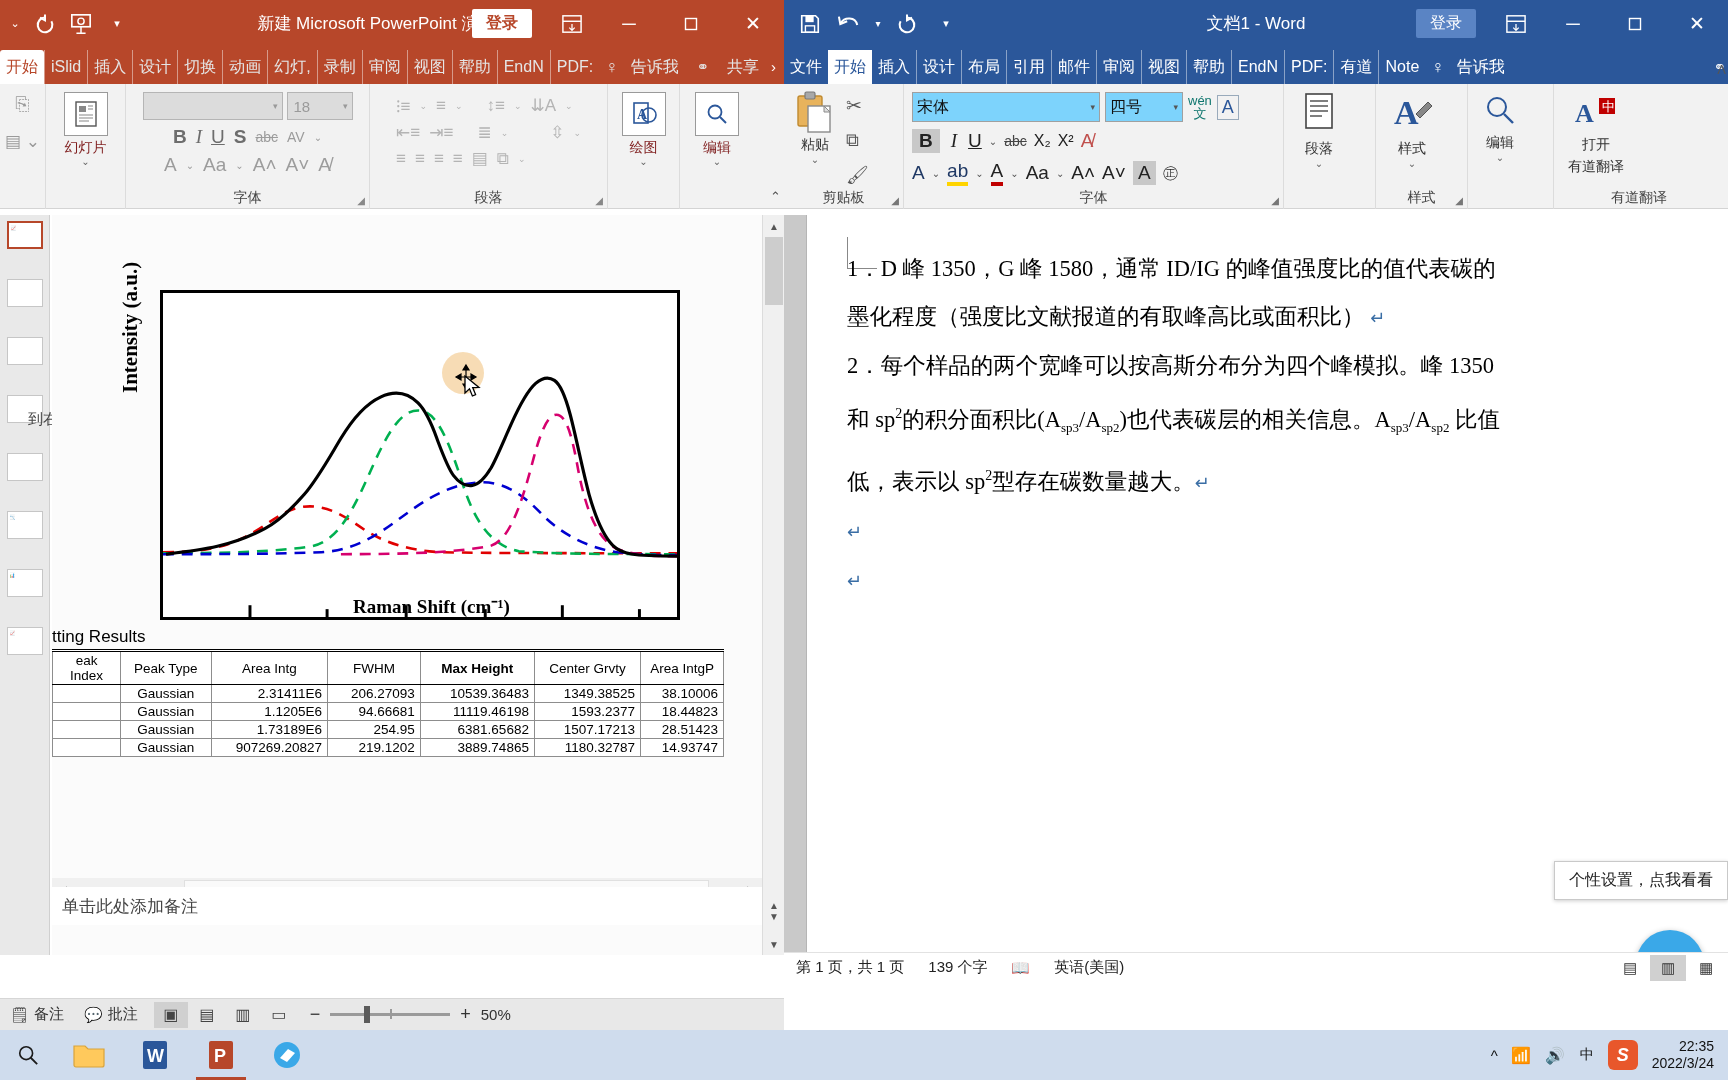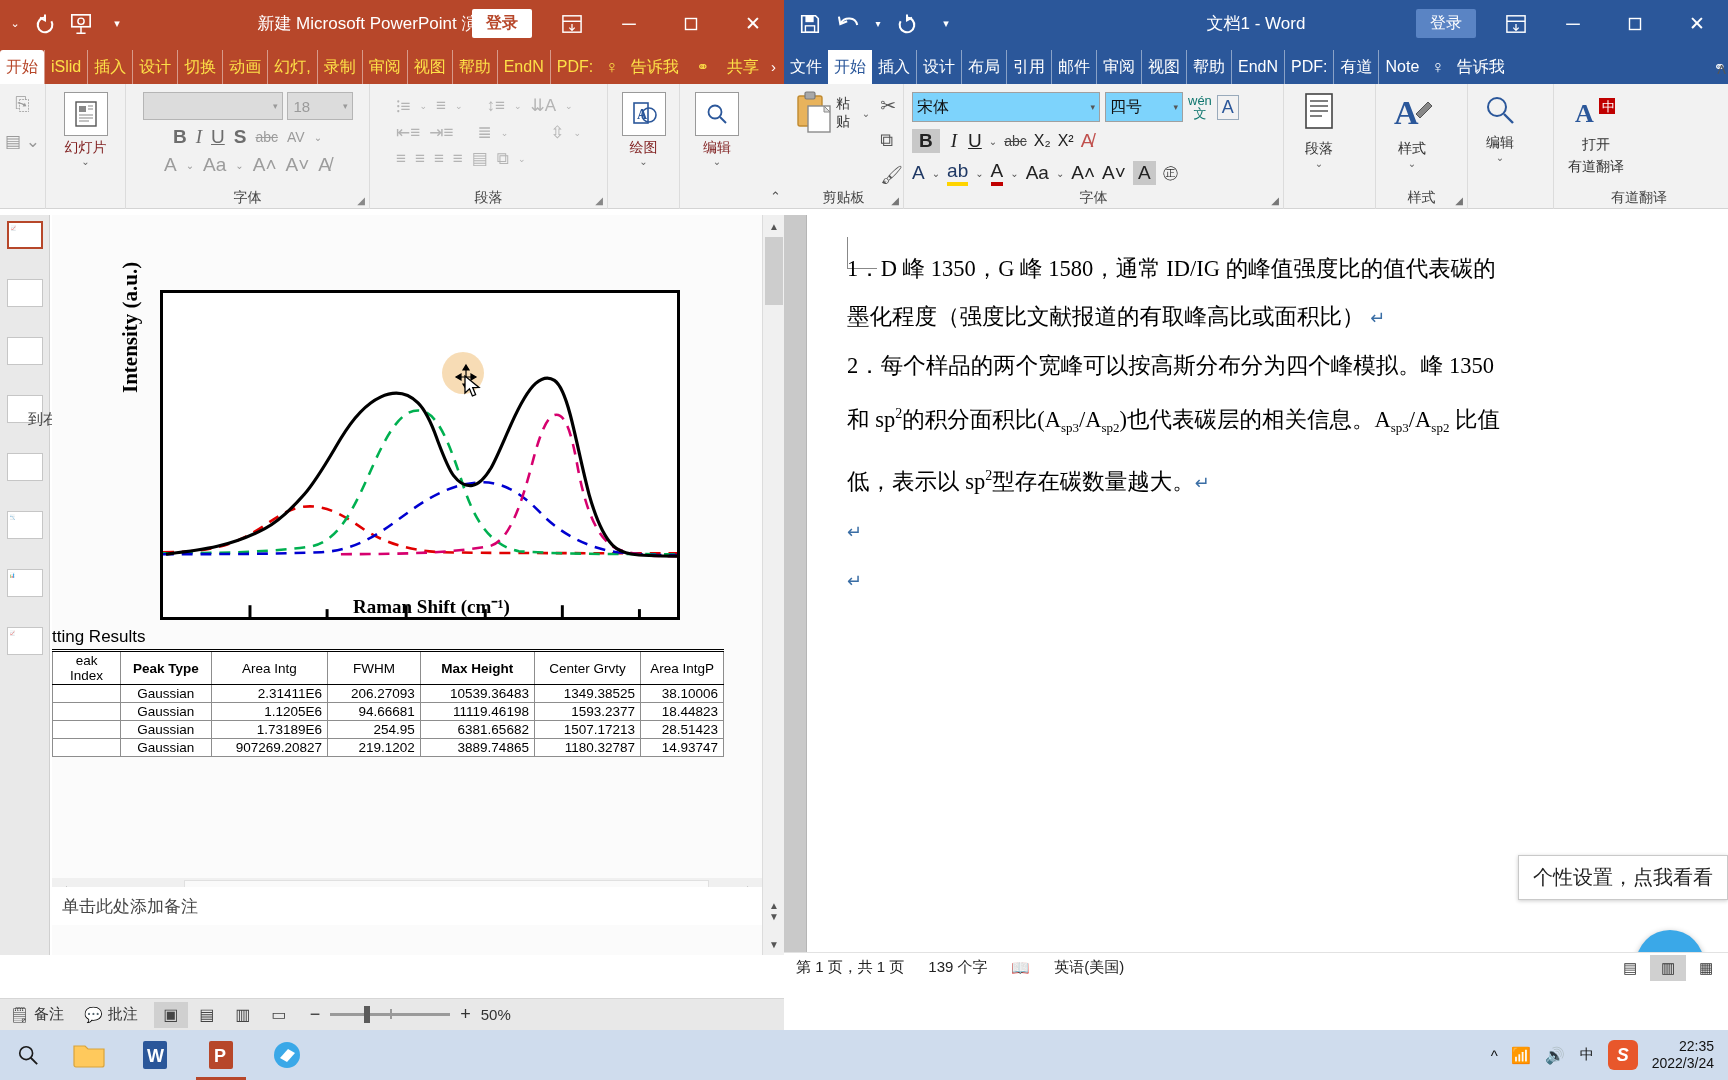--- a/index.html
+++ b/index.html
@@ -17,21 +17,21 @@
   .qat { position:absolute; left:0; top:0; height:47px; display:flex; align-items:center; gap:2px; padding-left:4px; }
   .qat .qbtn { width:34px; height:34px; display:flex; align-items:center; justify-content:center; color:#fff; font-size:17px; cursor:default; }
   .qat .qbtn svg { display:block; }
   .ppt-title-text { position:absolute; left:0; right:0; top:0; height:47px; line-height:47px; text-align:center; font-size:17px; color:#fff; white-space:nowrap; }
   .ppt-title-right { position:absolute; right:0; top:0; height:47px; display:flex; align-items:center; }
   .signin { background:#fff; color:#b7472a; font-size:16px; padding:4px 14px; margin-right:14px; border-radius:2px; font-weight:600;}
   .ribbtn { width:52px; height:47px; display:flex; align-items:center; justify-content:center; color:#fff; font-size:16px; }
   .wbtn { width:62px; height:47px; display:flex; align-items:center; justify-content:center; color:#fff; font-size:19px; }
 
   .ppt-tabs { height:37px; background:#b7472a; display:flex; align-items:flex-end; padding-left:0; position:relative;}
-  .ppt-tabs .tab { color:#fde047; font-size:16px; padding:0 6px; height:34px; line-height:34px; white-space:nowrap; border-left:1px solid rgba(255,255,255,.45); }
+  .ppt-tabs .tab { color:#e5e5e5; font-size:16px; padding:0 6px; height:34px; line-height:34px; white-space:nowrap; border-left:1px solid rgba(255,255,255,.45); }
   .ppt-tabs .tab:first-child { border-left:none; }
   .ppt-tabs .tab.active { background:#fff; color:#b7472a; border-left:none; border-radius:3px 3px 0 0; }
   .ppt-tabs .tab.plain { border-left:none; }
   .ppt-tabs .spacer { flex:1; }
   .ppt-tabs .arrow { color:#fff; font-size:15px; padding:0 8px; height:34px; line-height:34px; }
 
   .ppt-ribbon { height:125px; background:#f2f2f2; border-bottom:1px solid #d4d4d4; display:flex; position:relative; }
   .rgroup { height:125px; position:relative; border-right:1px solid #dcdcdc; display:flex; flex-direction:column; align-items:center; }
   .rgroup .glabel { position:absolute; bottom:2px; left:0; right:0; text-align:center; font-size:14px; color:#444; }
   .bigbtn { display:flex; flex-direction:column; align-items:center; padding-top:8px; }
@@ -101,21 +101,21 @@
   .wd-signin { background:#5a84c4; color:#fff; font-size:16px; padding:4px 14px; margin-right:14px; border-radius:2px; }
   .wd-tabs { height:37px; background:#2b579a; display:flex; align-items:flex-end; }
   .wd-tabs .tab { color:#fff; font-size:16px; padding:0 6px; height:34px; line-height:34px; white-space:nowrap; border-left:1px solid rgba(255,255,255,.45); }
   .wd-tabs .tab:first-child { border-left:none; }
   .wd-tabs .tab.active { background:#fff; color:#2b579a; border-left:none; }
   .wd-tabs .tab.plain { border-left:none; }
   .wd-ribbon { height:125px; background:#f2f2f2; border-bottom:1px solid #d4d4d4; display:flex; }
   .wgroup { height:125px; position:relative; border-right:1px solid #dcdcdc; display:flex; align-items:flex-start; }
   .wgroup .glabel { position:absolute; bottom:2px; left:0; right:0; text-align:center; font-size:14px; color:#444; }
   .wgroup .dlg { position:absolute; bottom:3px; right:4px; font-size:10px; color:#777; }
-  .paste { display:flex; flex-direction:row; align-items:center; padding:6px 10px 0 10px; }
+  .paste { display:flex; flex-direction:column; align-items:center; padding:6px 10px 0 10px; }
   .wfont { padding-top:8px; }
   .wfontrow1 { display:flex; align-items:center; gap:5px; }
   .fontinput { height:30px; background:#7dd3fc; border:1px solid #a0a0a0; display:flex; align-items:center; padding:0 4px; font-size:16px; color:#111;}
   .fontinput .cv { flex:1; }
   .fontinput .ar { font-size:9px; color:#555; }
   .wfontrow { display:flex; align-items:center; gap:7px; margin-top:7px; color:#333; }
   .wfi { font-size:19px; color:#1f3864; }
   .wfi.dk { color:#222; }
 
   .bigw { display:flex; flex-direction:column; align-items:center; padding:8px 14px 0 14px; }
@@ -127,21 +127,21 @@
   .leftgutter { position:absolute; left:0; top:0; width:22px; bottom:0; background:#c9c9c9; }
   .orangeline { position:absolute; left:22px; top:0; width:2px; bottom:0; background:#c25b3a; }
   .doctext { position:absolute; left:40px; top:30px; right:0; font-family:"Liberation Serif", serif; font-size:22.5px; line-height:48px; color:#000; }
   .doctext p { margin:0; white-space:nowrap; }
   .cursorbox { position:absolute; left:40px; top:22px; width:30px; height:32px; border-left:1px solid #888; border-bottom:1px solid #888; }
   .pilcrow { color:#3a6ea5; font-size:18px; }
   .sup { font-size:14px; vertical-align:super; }
   .sub { font-size:13px; vertical-align:sub; }
 
   .timer { position:absolute; right:24px; top:715px; width:68px; height:68px; border-radius:50%; background:#3aa8e8; color:#fff; display:flex; align-items:center; justify-content:center; font-size:19px; box-shadow:0 2px 6px rgba(0,0,0,.3); }
-  .tip { position:absolute; right:0px; bottom:52px; background:#fff; border:1px solid #c9c9c9; padding:8px 14px; font-size:20px; color:#222; box-shadow:0 1px 4px rgba(0,0,0,.2); }
+  .tip { position:absolute; right:0px; bottom:52px; background:#fff; border:1px solid #c9c9c9; padding:8px 14px; font-size:16px; color:#222; box-shadow:0 1px 4px rgba(0,0,0,.2); }
 
   .wd-status { position:absolute; left:0; right:0; bottom:48px; height:30px; background:#fff; border-top:1px solid #e2e2e2; display:flex; align-items:center; font-size:15px; color:#222; }
   .wd-status .si { padding:0 12px; display:flex; align-items:center; gap:6px; }
   .wd-status .vbtn { width:36px; height:26px; display:flex; align-items:center; justify-content:center; color:#333; }
   .wd-status .vbtn.act { background:#d0d0d0; }
 
   
   .taskbar { position:absolute; left:0; bottom:0; width:1728px; height:50px; background:#cfdced; display:flex; align-items:center; }
   .tb-start { width:56px; height:50px; display:flex; align-items:center; justify-content:center; }
   .tb-icons { display:flex; align-items:center; gap:0px; }
@@ -399,21 +399,21 @@
           <svg width="18" height="24" viewBox="0 0 18 24">
               <path d="M1 1 L1 18 L5.5 13.8 L8.4 21 L11.6 19.6 L8.7 12.6 L15 12.4 Z" fill="#fff" stroke="#000" stroke-width="1.3"></path>
             </svg>
         </div>
 
         <div class="tabletitle">tting Results</div>
         <table class="dtable">
           <thead>
             <tr>
               <th class="idx">eak Index</th>
-              <th style="width:92px;font-weight:bold;">Peak Type</th>
+              <th style="width:92px;">Peak Type</th>
               <th style="width:118px;">Area Intg</th>
               <th style="width:94px;">FWHM</th>
               <th style="width:116px;font-weight:bold;">Max Height</th>
               <th style="width:108px;">Center Grvty</th>
               <th style="width:84px;">Area IntgP</th>
             </tr>
           </thead>
           <tbody>
             <tr>
               <td></td>

